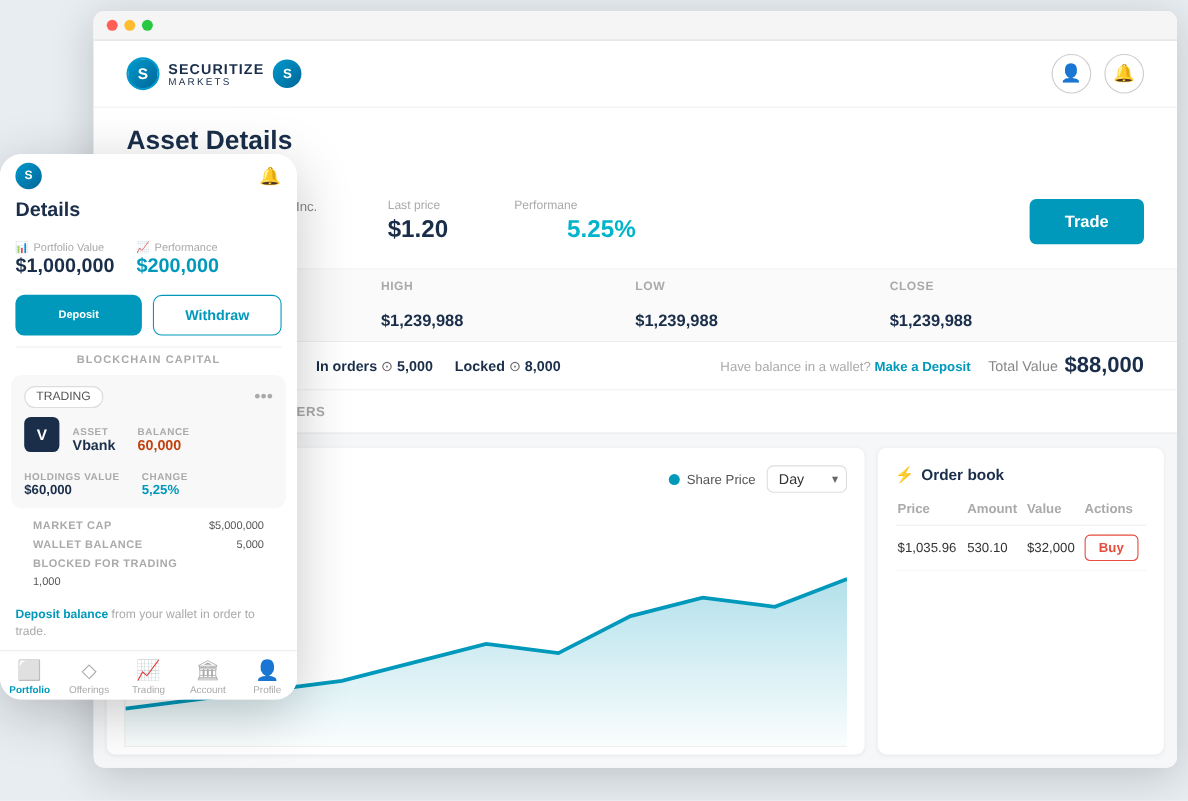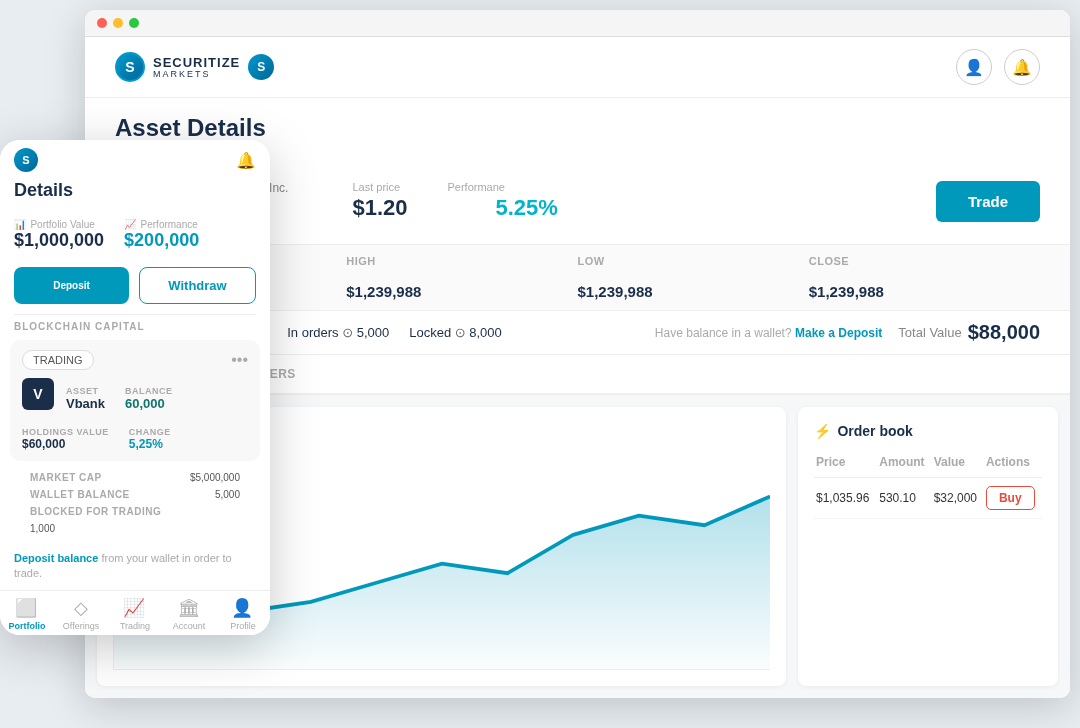--- a/index.html
+++ b/index.html
@@ -179,21 +179,21 @@
     .asset-link {
       font-size: 12px;
       color: #888;
       text-decoration: underline;
       cursor: pointer;
     }
 
     .price-block {
       flex: 1;
       display: flex;
-      gap: 40px;
+      gap: 60px;
       margin-left: 40px;
     }
 
     .price-item label {
       display: block;
       font-size: 11px;
       color: #aaa;
     }
 
     .price-item .price-value {
@@ -267,21 +267,21 @@
       margin-right: 20px;
     }
 
     .portfolio-row .port-item {
       margin-right: 20px;
       color: #666;
     }
 
     .portfolio-row .port-item span {
       color: #1a2e4a;
-      font-weight: 400;
+      font-weight: 700;
     }
 
     .portfolio-wallet-hint {
       margin-left: auto;
       font-size: 12px;
       color: #aaa;
     }
 
     .portfolio-wallet-hint a {
       color: #0099bb;
@@ -578,20 +578,21 @@
       font-weight: 600;
       cursor: pointer;
     }
 
     .mobile-section-label {
       font-size: 10px;
       font-weight: 700;
       color: #aaa;
       letter-spacing: 1px;
       padding: 6px 14px 4px;
+      text-align: center;
     }
 
     .mobile-trading-card {
       background: #f8f8f8;
       margin: 4px 10px;
       border-radius: 10px;
       padding: 10px 12px;
     }
 
     .mobile-trading-header {
@@ -815,20 +816,37 @@
     </div>
 
     <div class="tabs-row">
       <div class="tab-item active">TRADE</div>
       <div class="tab-item">MY ORDERS</div>
     </div>
 
     <div class="main-content">
 
       <div class="chart-panel">
+        <div class="chart-header">
+          <span class="chart-title">et History</span>
+          <div class="chart-controls">
+            <div class="chart-legend">
+              <div class="legend-dot"></div>
+              <span>Share Price</span>
+            </div>
+            <div class="select-wrapper">
+              <select class="chart-period-select">
+                <option>Day</option>
+                <option>Week</option>
+                <option>Month</option>
+                <option>Year</option>
+              </select>
+            </div>
+          </div>
+        </div>
         <div class="chart-axis-label">(USD)</div>
         <div class="chart-area">
           <svg class="chart-svg" viewBox="0 0 400 120" preserveAspectRatio="none">
             <defs>
               <linearGradient id="chartGrad" x1="0" y1="0" x2="0" y2="1">
                 <stop offset="0%" stop-color="#0099bb" stop-opacity="0.3"></stop>
                 <stop offset="100%" stop-color="#0099bb" stop-opacity="0.02"></stop>
               </linearGradient>
             </defs>
             <path d="M0,100 L40,95 L80,90 L120,85 L160,75 L200,65 L240,70 L280,50 L320,40 L360,45 L400,30 L400,120 L0,120 Z" fill="url(#chartGrad)" stroke="none"></path>
@@ -912,21 +930,21 @@
     <div class="asset-row">
       <div class="asset-icon-v">V</div>
       <div>
         <div style="display:flex;gap:20px;">
           <div>
             <div class="asset-detail-label">ASSET</div>
             <div style="font-size:13px;font-weight:700;color:#1a2e4a;">Vbank</div>
           </div>
           <div>
             <div class="asset-detail-label">BALANCE</div>
-            <div style="font-size:13px;font-weight:700;color:#0f766e;">60,000</div>
+            <div style="font-size:13px;font-weight:700;color:#c2410c;">60,000</div>
           </div>
         </div>
       </div>
     </div>
     <div style="margin-top:8px;display:flex;gap:20px;">
       <div>
         <div class="asset-detail-label">HOLDINGS VALUE</div>
         <div style="font-size:12px;color:#1a2e4a;font-weight:600;">$60,000</div>
       </div>
       <div>

